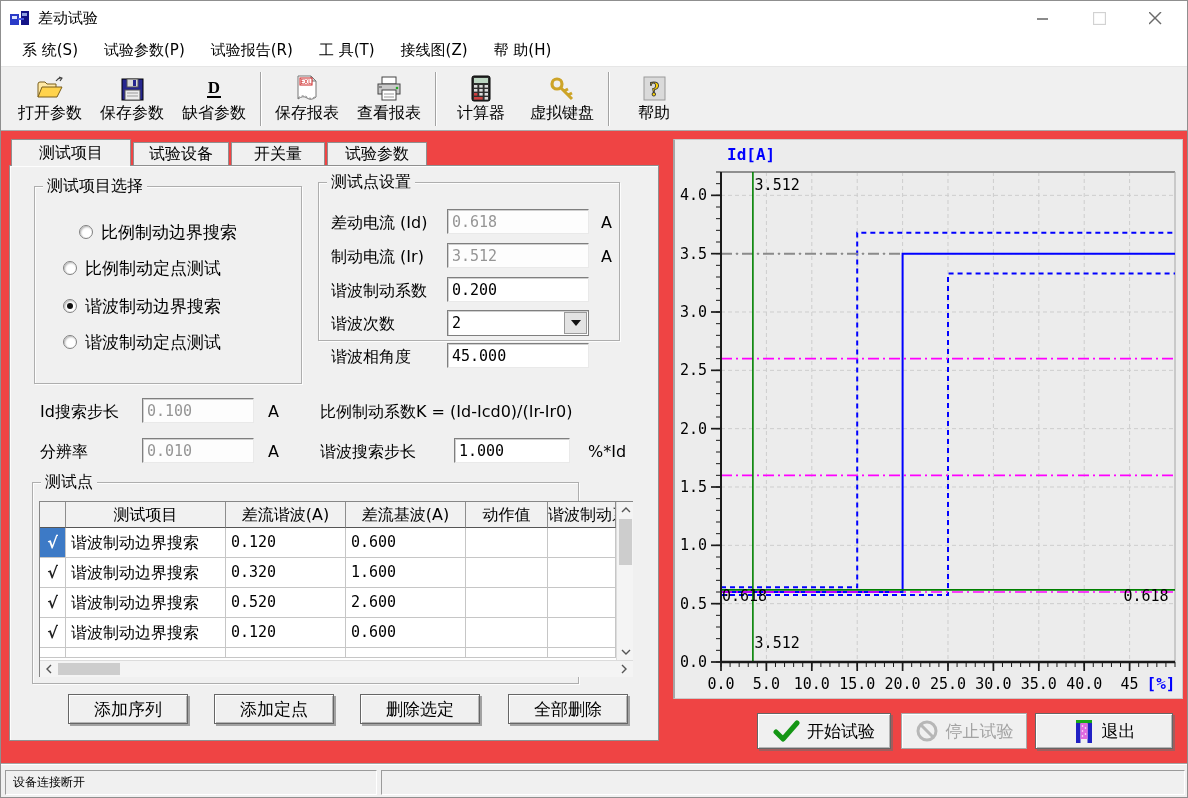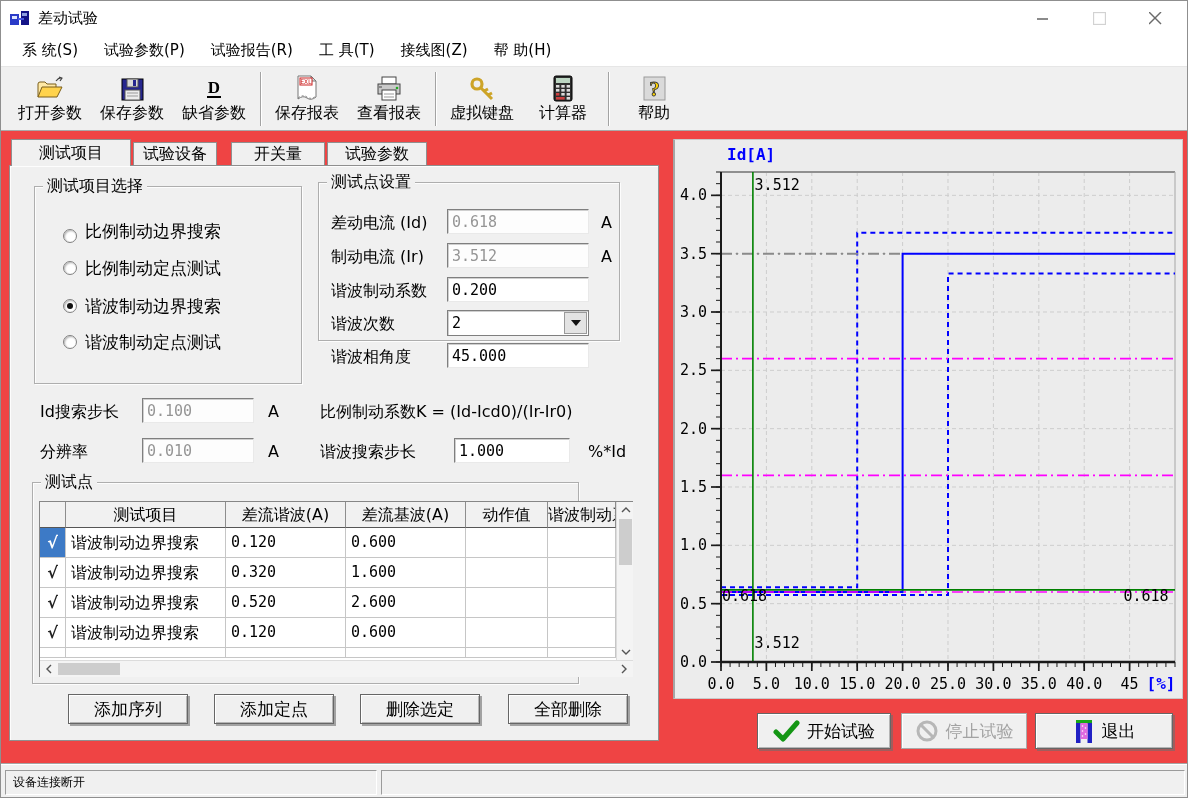--- a/index.html
+++ b/index.html
@@ -159,77 +159,77 @@
               <line x1="9" y1="21" x2="19" y2="21" stroke="#999"></line>
             </svg>
           </div>
           <div class="tlabel">查看报表</div>
         </div>
       </div>
       <div class="tool-sep"></div>
       <div class="tool-group">
         <div class="toolbtn">
           <div class="ticon">
-            <svg width="28" height="26" viewBox="0 0 28 26">
-              <circle cx="9" cy="8" r="5" fill="none" stroke="#cda428" stroke-width="3.2"></circle>
-              <path d="M13 12 L24 23 M20 19 L24 17 M16 15 L20 13" stroke="#cda428" stroke-width="3" fill="none"></path>
-            </svg>
-          </div>
-          <div class="tlabel">虚拟键盘</div>
-        </div>
-        <div class="toolbtn">
-          <div class="ticon">
             <svg width="22" height="27" viewBox="0 0 22 27">
               <rect x="2" y="1" width="18" height="25" rx="2" fill="#2e2e2e" stroke="#000"></rect>
               <rect x="4" y="3" width="14" height="5" fill="#bcd6c2"></rect>
               <g fill="#dcdcdc">
                 <rect x="4" y="10" width="3.4" height="2.6"></rect>
                 <rect x="9.3" y="10" width="3.4" height="2.6"></rect>
                 <rect x="14.6" y="10" width="3.4" height="2.6"></rect>
                 <rect x="4" y="14" width="3.4" height="2.6"></rect>
                 <rect x="9.3" y="14" width="3.4" height="2.6"></rect>
                 <rect x="14.6" y="14" width="3.4" height="2.6"></rect>
                 <rect x="9.3" y="18" width="3.4" height="2.6"></rect>
                 <rect x="14.6" y="18" width="3.4" height="2.6"></rect>
               </g>
               <rect x="4" y="18" width="3.4" height="2.6" fill="#cc4040"></rect>
               <rect x="4" y="22" width="8.7" height="2.6" fill="#cc4040"></rect>
               <rect x="14.6" y="22" width="3.4" height="2.6" fill="#dcdcdc"></rect>
             </svg>
           </div>
           <div class="tlabel">计算器</div>
         </div>
+        <div class="toolbtn">
+          <div class="ticon">
+            <svg width="28" height="26" viewBox="0 0 28 26">
+              <circle cx="9" cy="8" r="5" fill="none" stroke="#cda428" stroke-width="3.2"></circle>
+              <path d="M13 12 L24 23 M20 19 L24 17 M16 15 L20 13" stroke="#cda428" stroke-width="3" fill="none"></path>
+            </svg>
+          </div>
+          <div class="tlabel">虚拟键盘</div>
+        </div>
       </div>
       <div class="tool-sep"></div>
       <div class="tool-group">
         <div class="toolbtn">
           <div class="ticon">
             <svg width="23" height="26" viewBox="0 0 23 26">
               <rect x="1" y="1" width="21" height="23" fill="#dadada" stroke="#9a9a9a"></rect>
               <text x="11.5" y="19.5" text-anchor="middle" font-size="21" font-weight="bold" fill="#ffd400" stroke="#3a3a3a" stroke-width="0.9" font-family="serif">?</text>
             </svg>
           </div>
           <div class="tlabel">帮助</div>
         </div>
       </div>
     </div>
 
   <div id="tabs-host">
       <div class="tab active" style="left: 10px; width: 120px;">测试项目</div>
-      <div class="tab inactive" style="left: 132px; width: 84px; text-align: right;">试验设备</div>
+      <div class="tab inactive" style="left: 132px; width: 96px; text-align: right;">试验设备</div>
       <div class="tab inactive" style="left: 230px; width: 94px;">开关量</div>
       <div class="tab inactive" style="left: 326px; width: 100px;">试验参数</div>
     </div>
 
   <div class="tabpage">
 
     <div class="groupbox" style="left:24px;top:20px;width:268px;height:198px;">
       <span class="gb-label">测试项目选择</span>
       <div id="radio-host">
-          <div class="radio-row" style="left: 28px; top: 34px; align-items: flex-end;">
+          <div class="radio-row" style="left: 44px; top: 34px;">
             <span class="radio"></span>
             <span class="radio-label">比例制动边界搜索</span>
           </div>
           <div class="radio-row" style="left: 28px; top: 70px;">
             <span class="radio"></span>
             <span class="radio-label">比例制动定点测试</span>
           </div>
           <div class="radio-row" style="left: 28px; top: 108px;">
             <span class="radio sel"></span>
             <span class="radio-label">谐波制动边界搜索</span>

